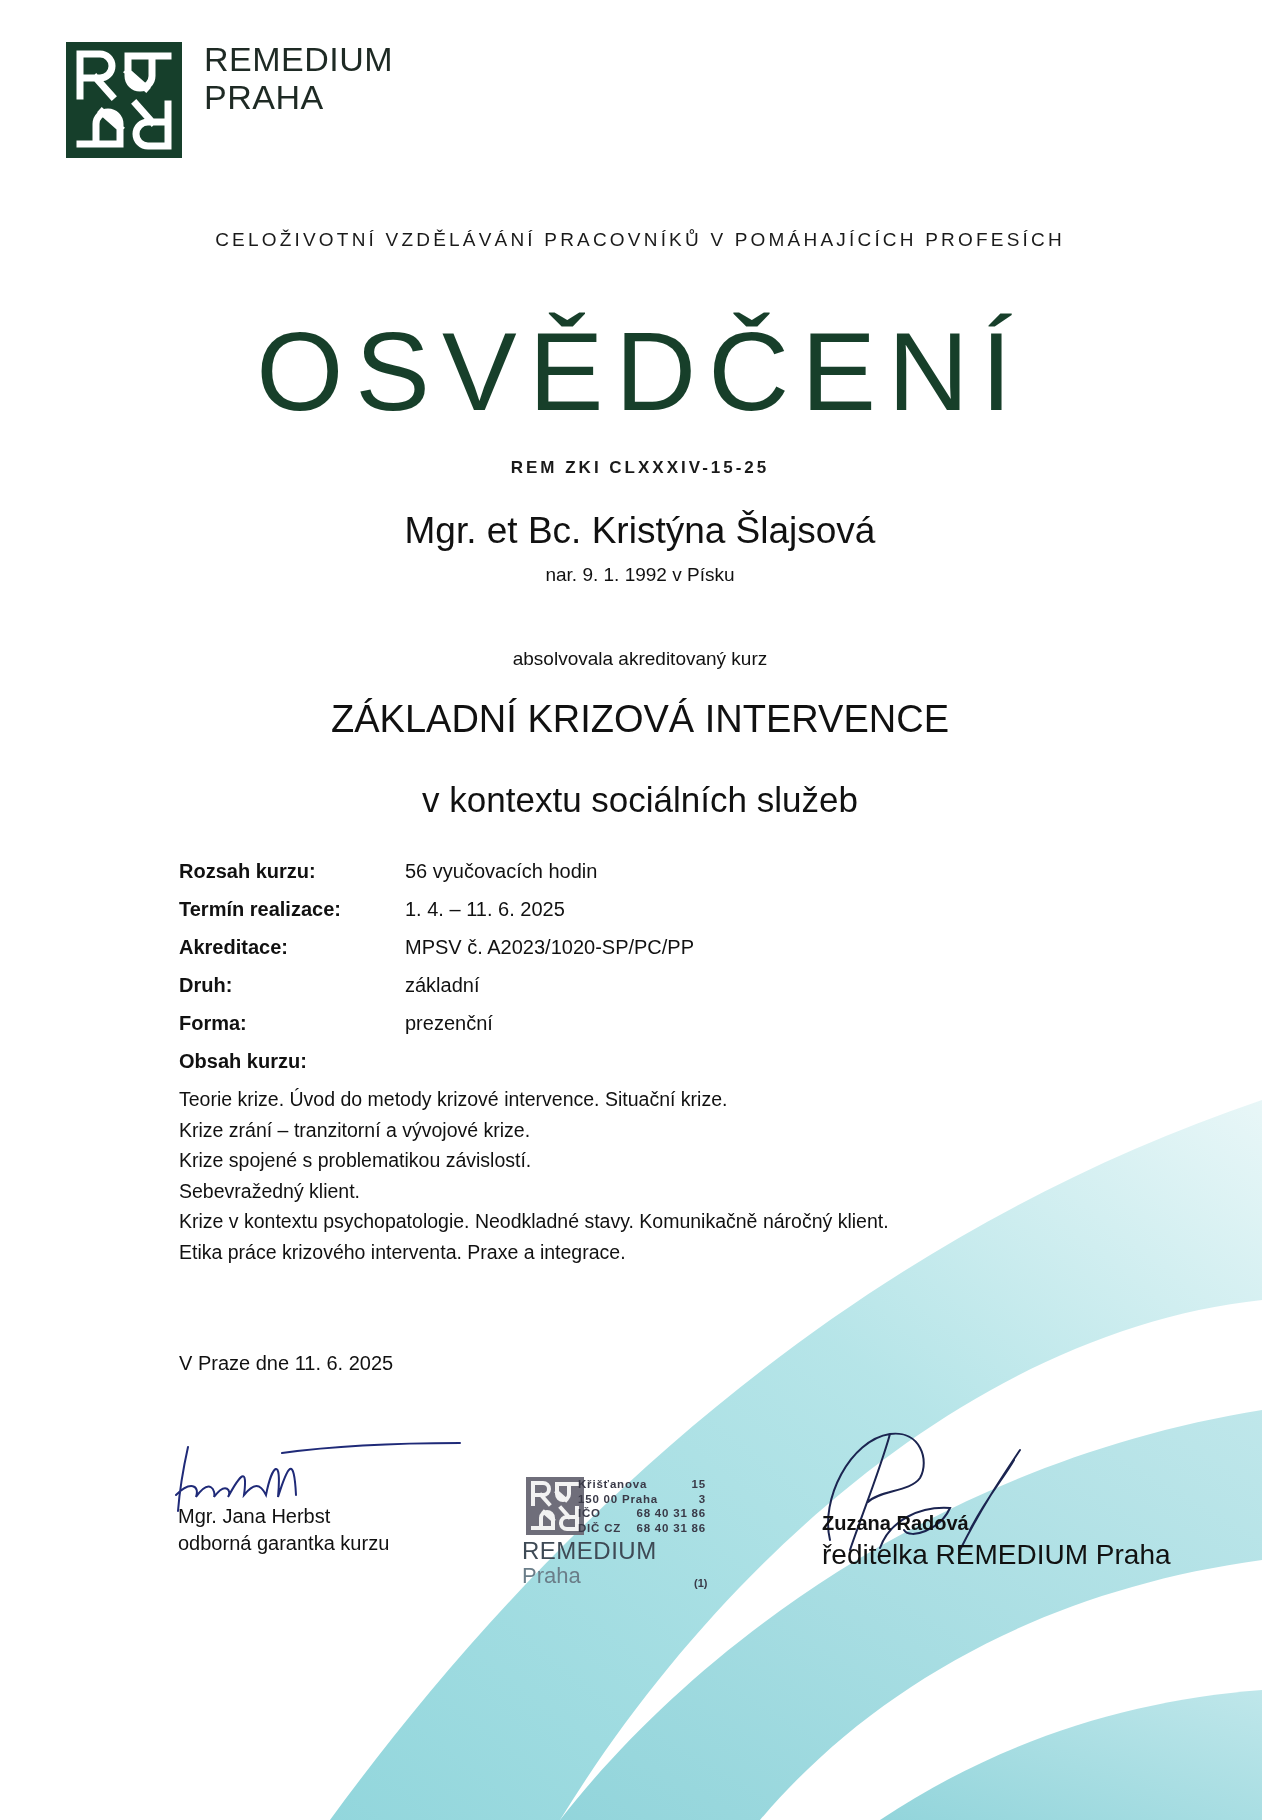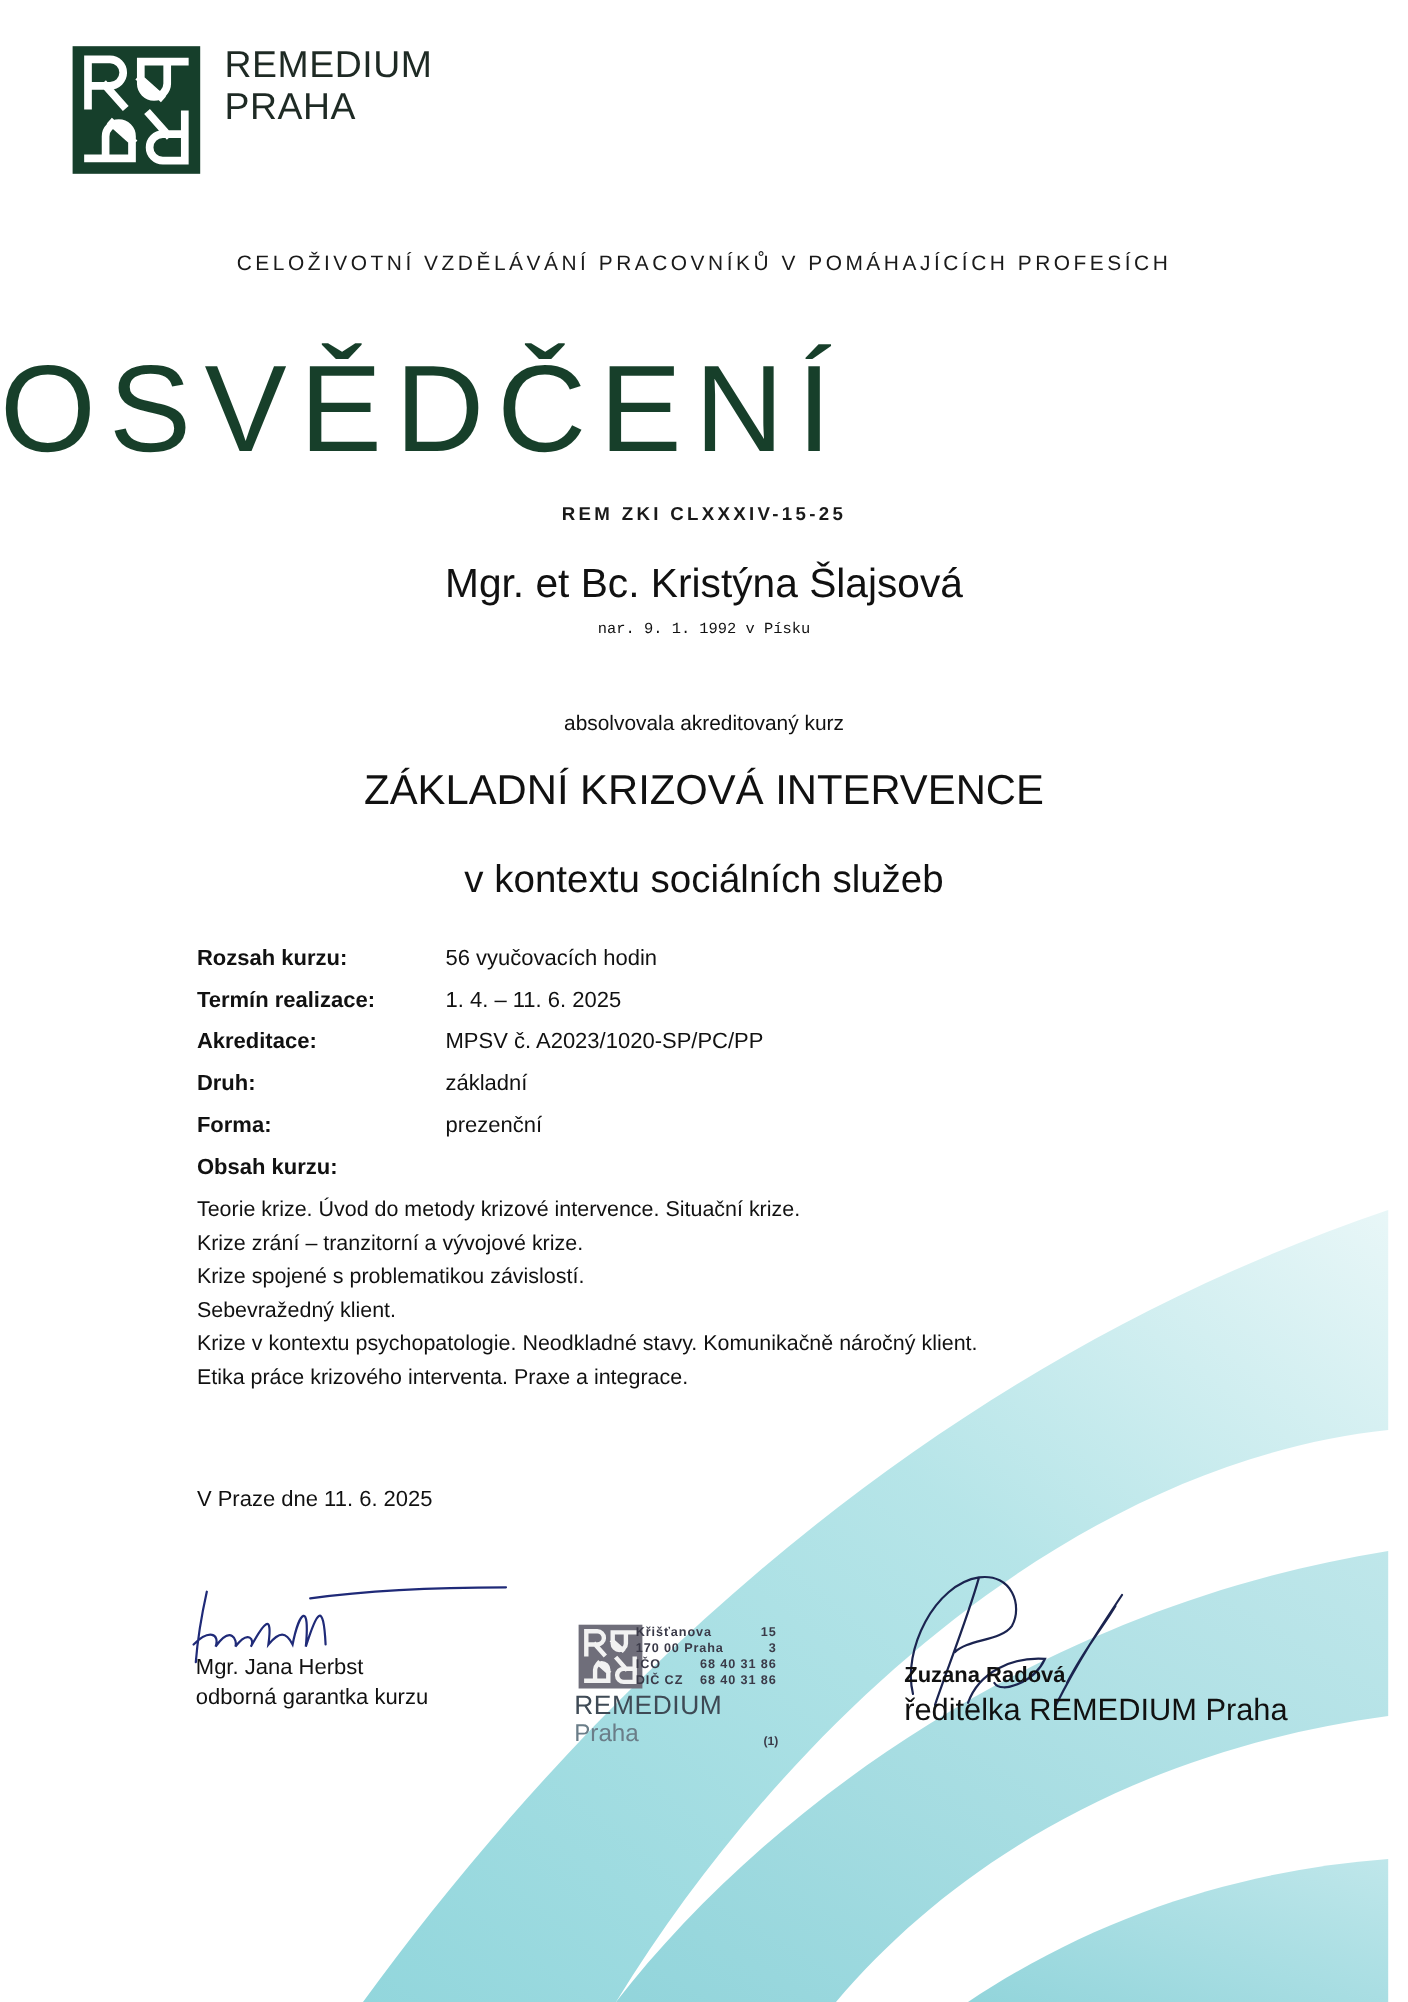--- a/index.html
+++ b/index.html
@@ -11,24 +11,24 @@
   .abs { position: absolute; }
   #swoosh { position: absolute; left: 0; top: 0; width: 1280px; height: 1820px; z-index: 0; }
   .layer { position: absolute; left: 0; top: 0; width: 1280px; height: 1820px; z-index: 1; }
 
   
   .logo-box { left: 66px; top: 42px; width: 116px; height: 116px; background: #163f2b; }
   .logo-box svg { width: 116px; height: 116px; display: block; }
   .logo-text { left: 204px; top: 40px; font-size: 34px; line-height: 38px; color: #1e2a24; letter-spacing: 0.5px; }
 
   .series { left: 0; width: 1280px; top: 229px; text-align: center; font-size: 19px; letter-spacing: 3.2px; color: #1a1a1a; }
-  .title { left: 0; width: 1280px; top: 312px; text-align: left; font-size: 112px; letter-spacing: 12px; color: #173f2a; line-height: 120px; }
+  .title { left: 0; width: 1280px; top: 312px; text-align: center; font-size: 112px; letter-spacing: 12px; color: #173f2a; line-height: 120px; }
   .code { left: 0; width: 1280px; top: 458px; text-align: center; font-size: 17px; font-weight: bold; letter-spacing: 3px; color: #1a1a1a; }
   .name { left: 0; width: 1280px; top: 510px; text-align: center; font-size: 37px; color: #111; }
-  .born { left: 0; width: 1280px; top: 564px; text-align: center; font-size: 14px; color: #111; font-family: Liberation Mono, monospace; }
+  .born { left: 0; width: 1280px; top: 564px; text-align: center; font-size: 19px; color: #111; }
   .absolv { left: 0; width: 1280px; top: 648px; text-align: center; font-size: 19px; color: #111; }
   .course { left: 0; width: 1280px; top: 698px; text-align: center; font-size: 38px; color: #111; }
   .course-sub { left: 0; width: 1280px; top: 780px; text-align: center; font-size: 35px; color: #111; }
 
   .details { left: 179px; top: 852px; }
   .drow { display: flex; height: 38px; align-items: center; font-size: 20px; gap: 12px; }
   .dlabel { width: 214px; font-weight: bold; }
   .dval { }
 
   .topics { left: 179px; top: 1084px; font-size: 19.5px; }
@@ -163,21 +163,21 @@
           <path d="M102 62 V104 H82 a12 12 0 0 1 0 -24 H102 M86 80 L70 62"></path>
         </g>
       </svg>
     </div>
     <div class="stamp-lines">
       <div class="sl">
           <span>Křišťanova</span>
           <span>15</span>
         </div>
       <div class="sl">
-          <span>170  00  Praha</span>
+          <span>150  00  Praha</span>
           <span>3</span>
         </div>
       <div class="sl">
           <span>IČO</span>
           <span>68 40 31 86</span>
         </div>
       <div class="sl">
           <span>DIČ CZ</span>
           <span>68 40 31 86</span>
         </div>

